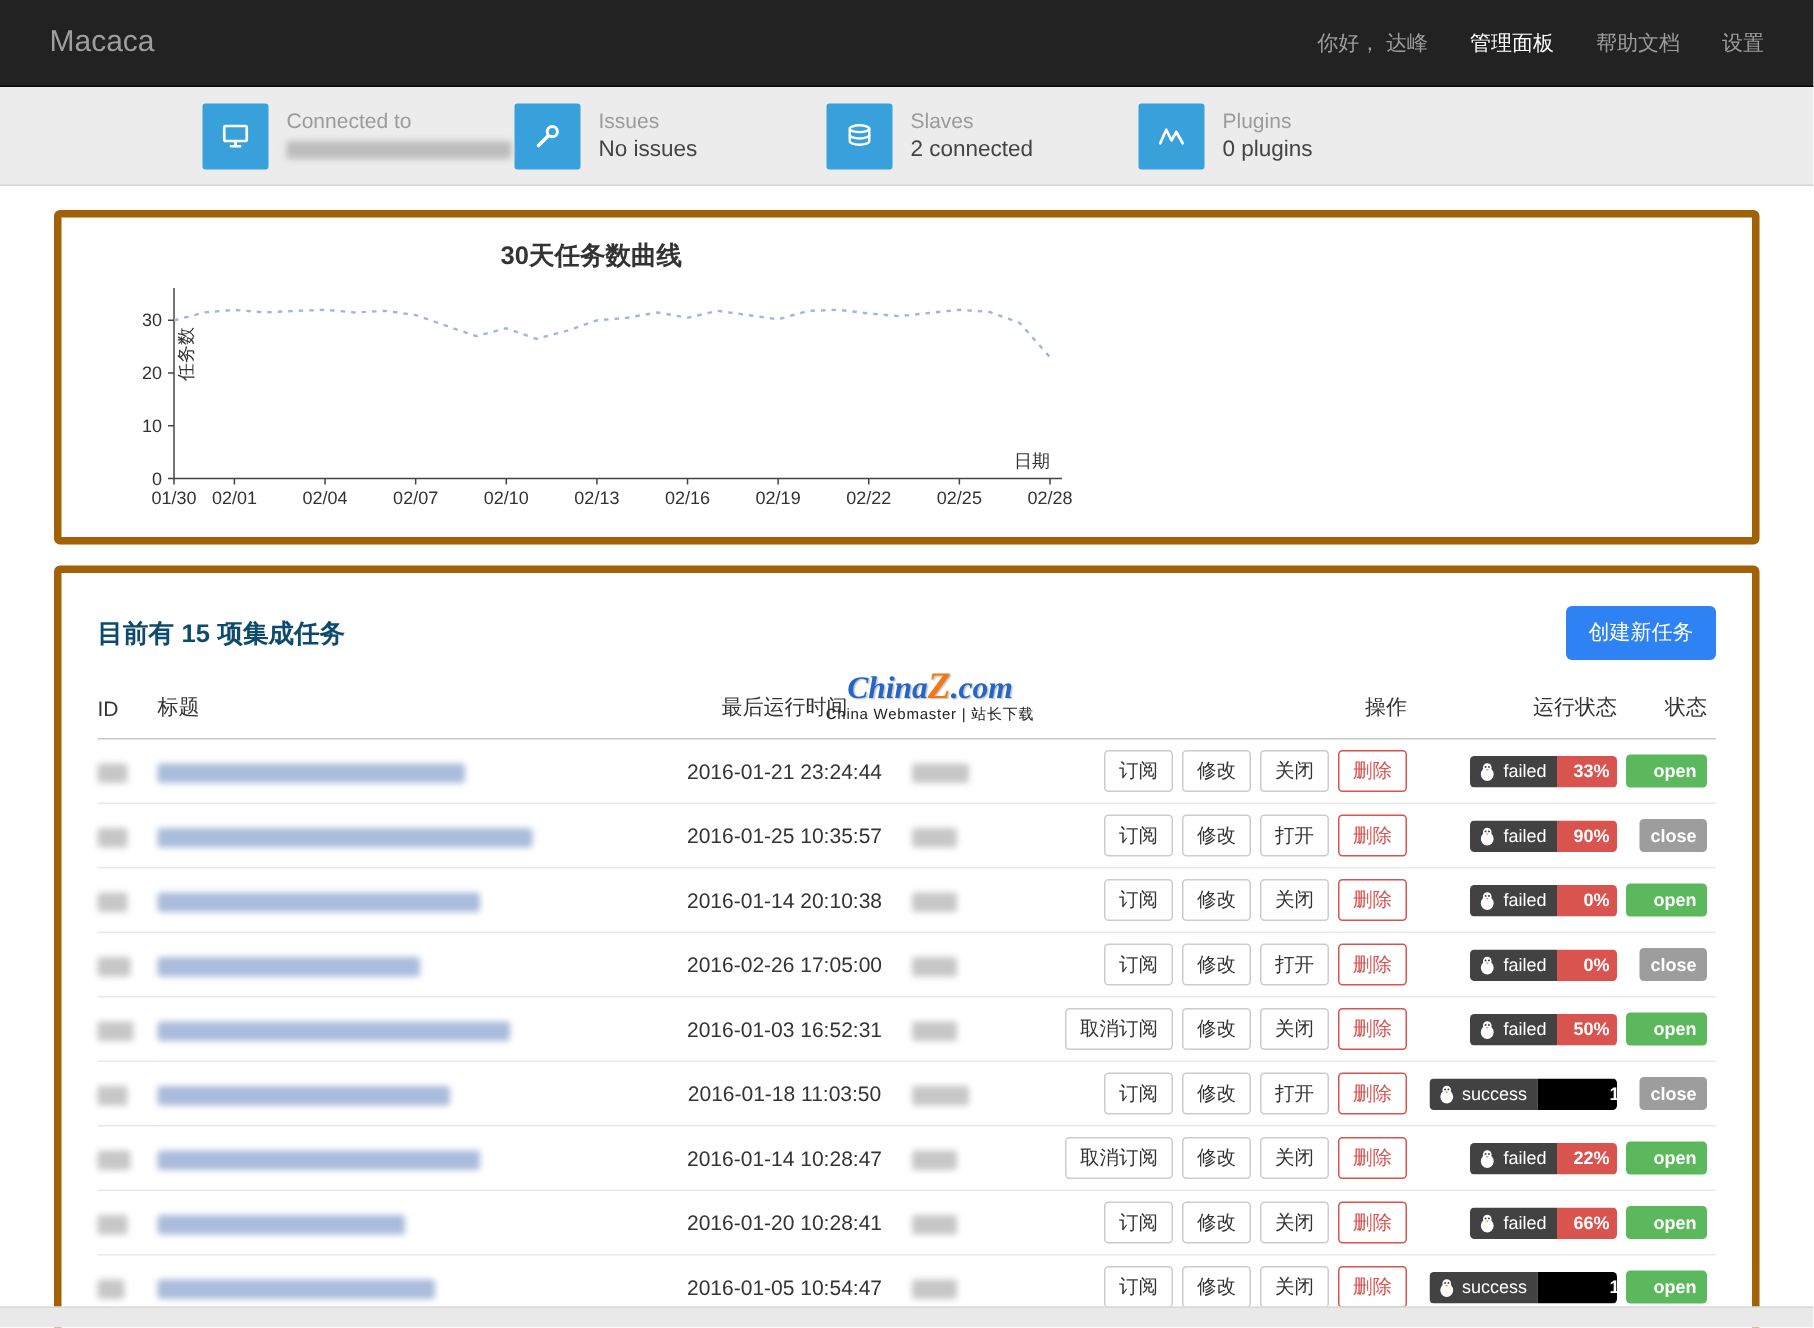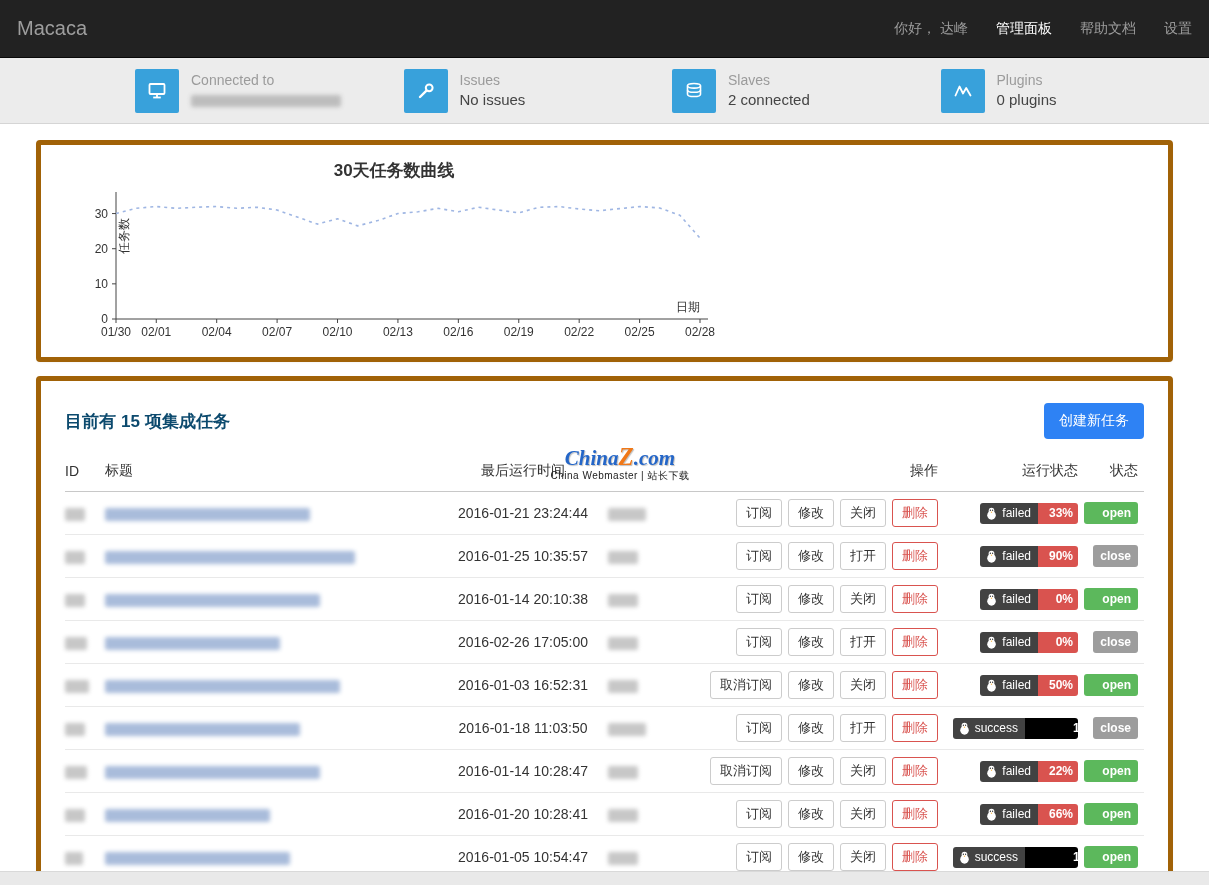--- a/index.html
+++ b/index.html
@@ -5,30 +5,30 @@
   * { box-sizing: border-box; margin: 0; padding: 0; }
   html,body { width:1209px; height:885px; }
   body {
     font-family: "Liberation Sans", "DejaVu Sans", sans-serif;
     background:#fff; color:#333; position:relative; overflow:hidden; margin:0 auto;
   }
   svg text { font-family: "Liberation Sans", "DejaVu Sans", sans-serif; }
 
   
   .navbar { height:58px; background:#222; border-bottom:1px solid #090909;
-    display:flex; align-items:center; justify-content:space-between; padding:0 17px; }
+    display:flex; align-items:center; justify-content:space-between; padding:0 33px; }
   .brand { color:#9d9d9d; font-size:20px; }
   .nav-right { display:flex; align-items:center; gap:28px; font-size:14px; color:#9d9d9d; }
   .nav-link { color:#9d9d9d; cursor:pointer; }
   .nav-link.active { color:#fff; }
 
   
   .statusbar { height:66px; background:#ececec; border-bottom:1px solid #d5d5d5;
     display:flex; align-items:center; padding-left:135px; }
-  .status-item { width:269px; display:flex; align-items:center; gap:12px; }
+  .status-item { width:208px; display:flex; align-items:center; gap:12px; }
   .status-icon { width:44px; height:44px; background:#38a1db; border-radius:2px;
     display:flex; align-items:center; justify-content:center; flex:0 0 44px; }
   .status-texts { line-height:1.35; }
   .status-title { color:#9b9b9b; font-size:14px; }
   .status-value { color:#444; font-size:15px; }
 
   
   .card { margin:16px 36px 0; background:#fff; border:5px solid #a16207; border-radius:4px;
     box-shadow:0 1px 2px rgba(0,0,0,.04); }
   .charts-card { display:flex; padding:12px 10px 4px; }

